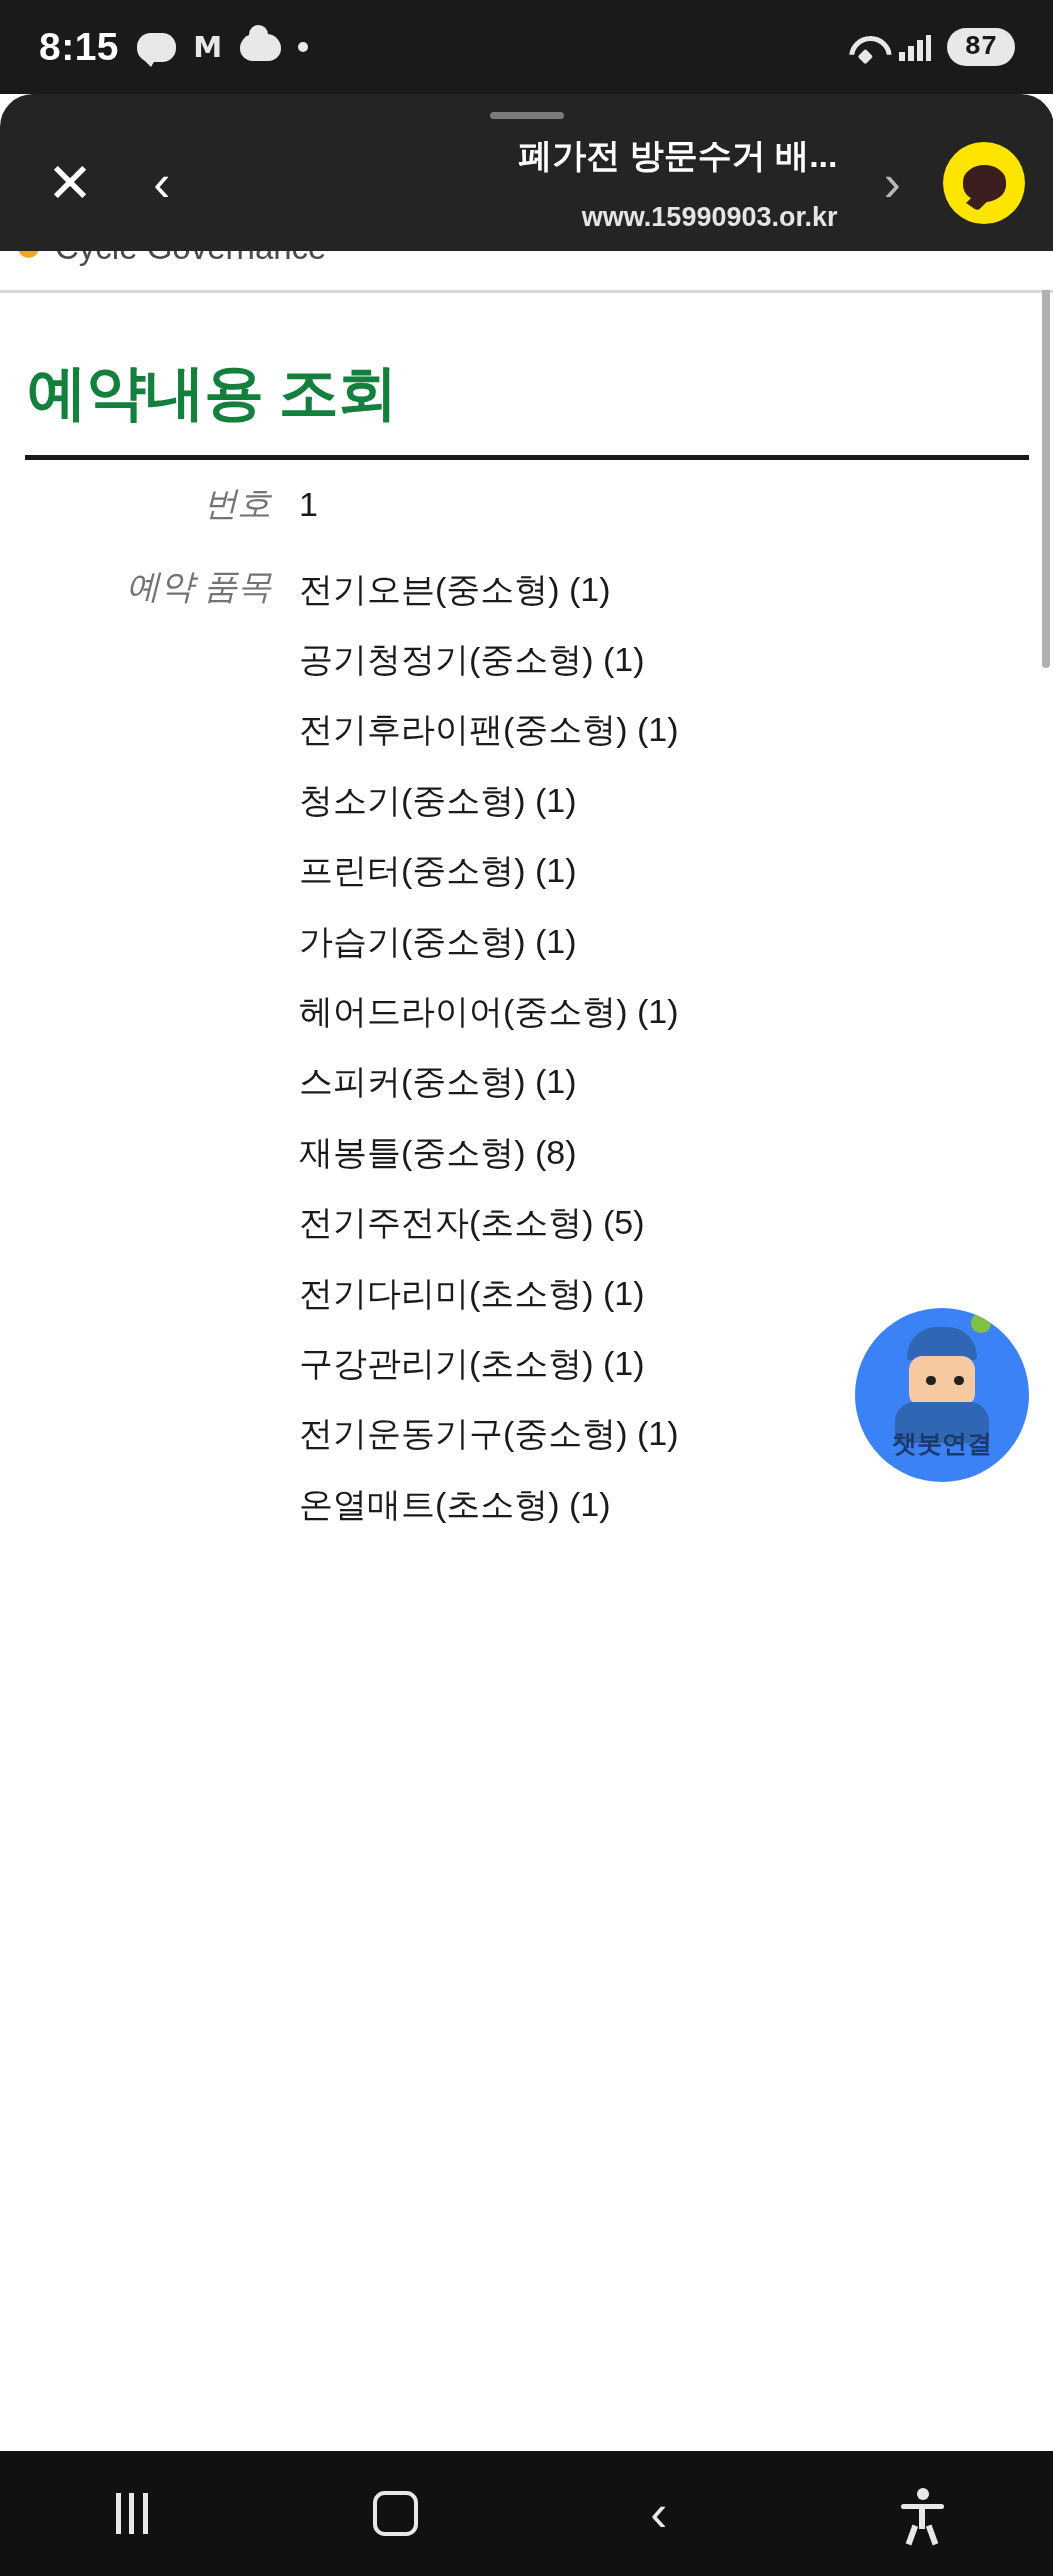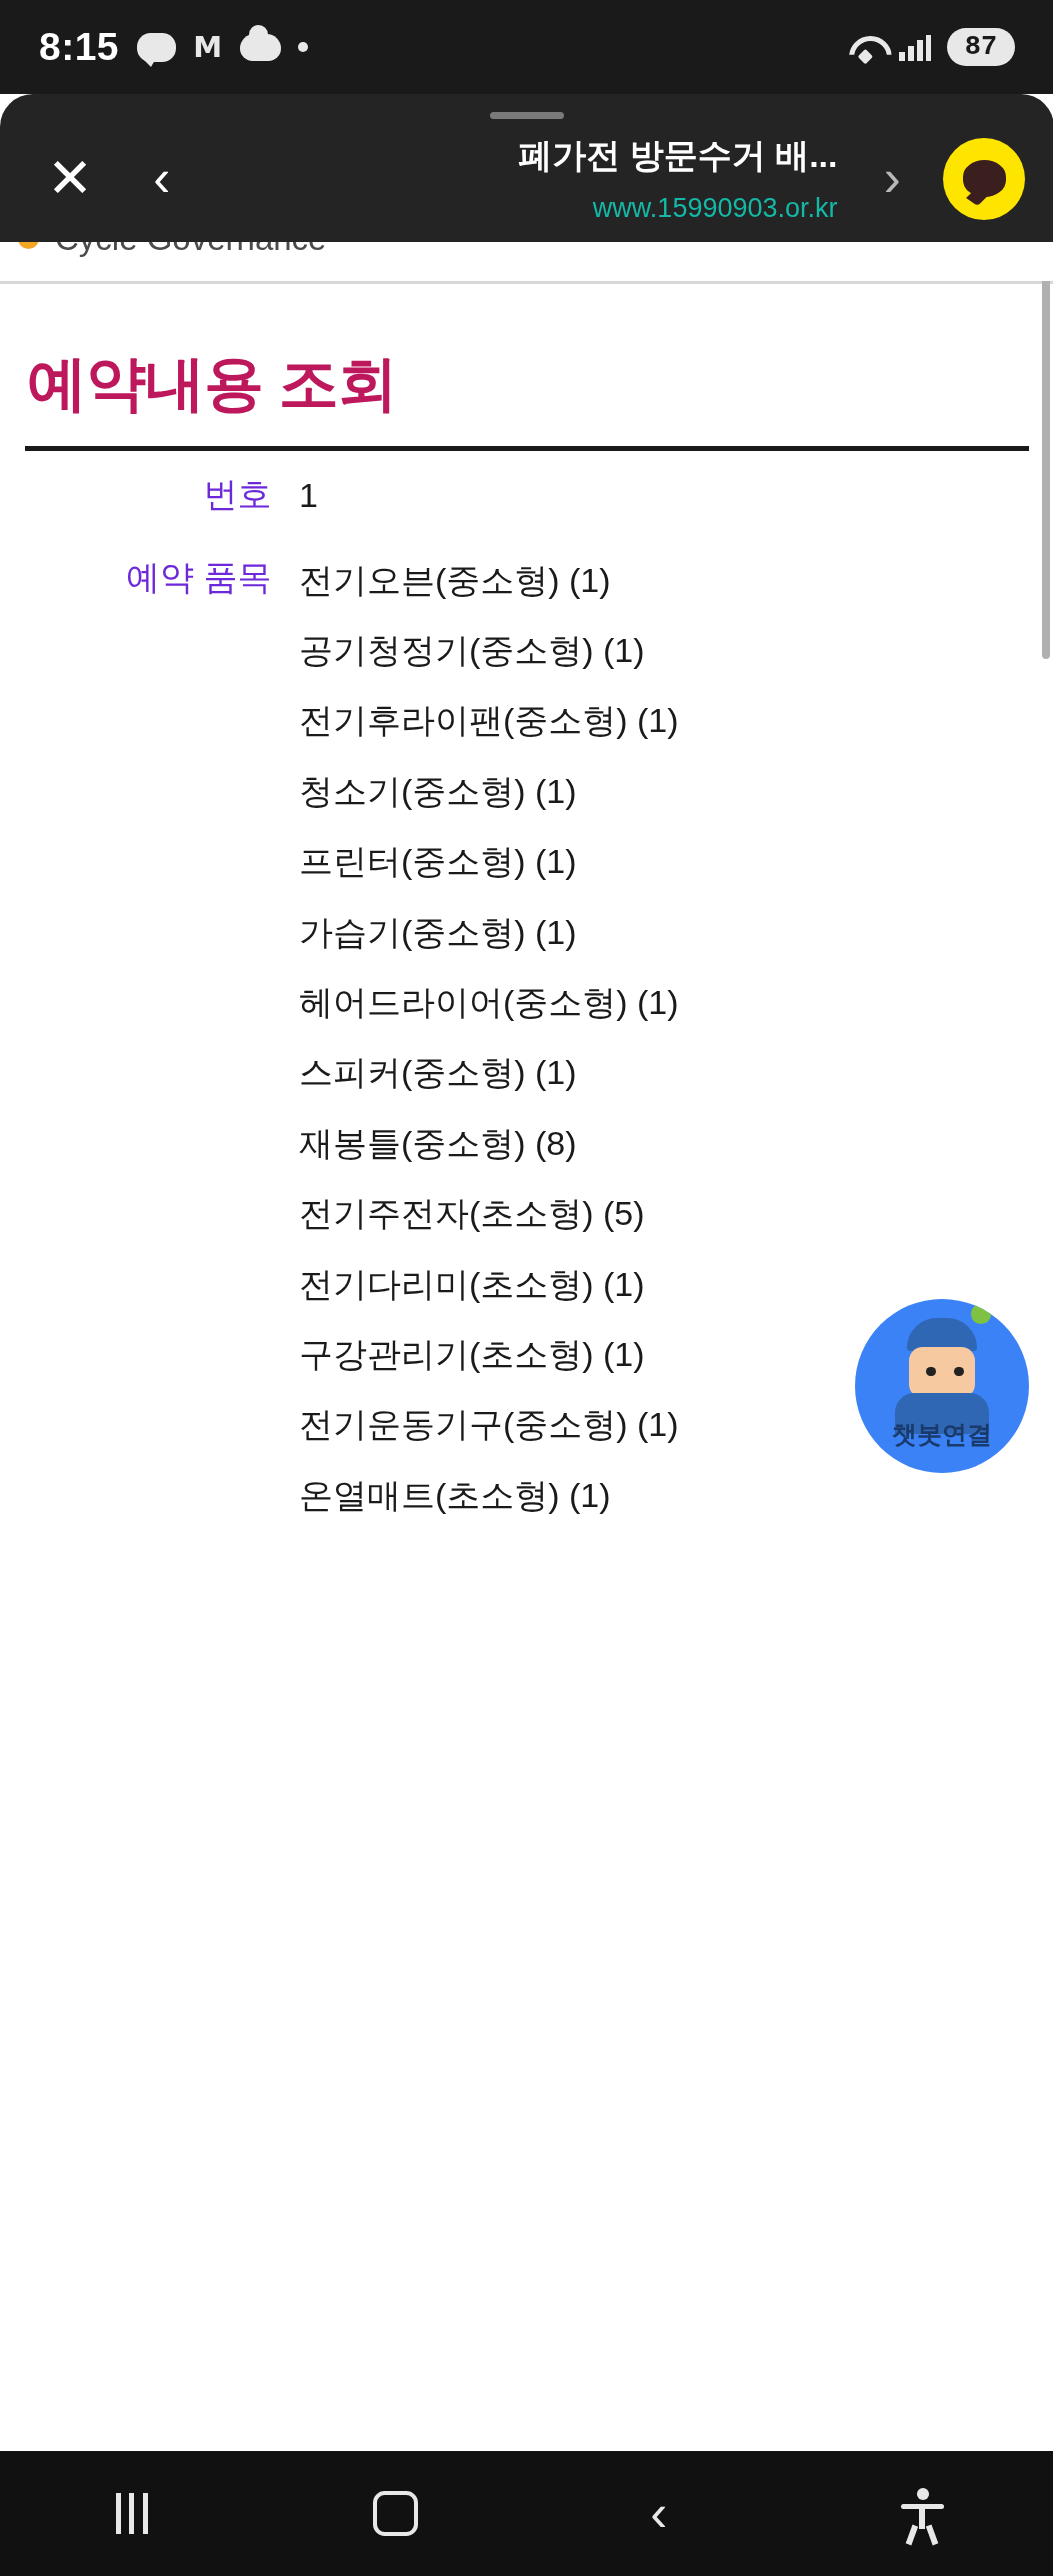--- a/index.html
+++ b/index.html
@@ -166,26 +166,27 @@
   }
   .bb-title {
     color: #ffffff;
     font-size: 34px;
     font-weight: bold;
     white-space: nowrap;
     overflow: hidden;
     text-overflow: ellipsis;
   }
   .bb-url {
-    color: #14b8a6;
+    color: #e5e5e5;
     font-size: 27px;
-    margin-top: 14px;
+    margin-top: 23px;
     white-space: nowrap;
     overflow: hidden;
     text-overflow: ellipsis;
+    font-weight: bold;
   }
   .kakao-btn {
     width: 82px; height: 82px;
     border-radius: 50%;
     background: #FEE500;
     display: flex;
     align-items: center;
     justify-content: center;
     flex: 0 0 auto;
   }
@@ -237,44 +238,45 @@
   }
   .sep-line {
     height: 2.9px;
     background: #d8d8d8;
     margin-top: 0;
   }
 
   h1.page-title {
     font-size: 60px;
     font-weight: bold;
-    color: #be185d;
+    color: #15803d;
     padding: 60px 27px 21.5px 27px;
     letter-spacing: -1px;
   }
   .title-rule {
     height: 4.9px;
     background: #1a1a1a;
     margin: 0 25px 0 25px;
   }
 
   table.info {
     width: 100%;
     border-collapse: collapse;
     margin-top: 3.9px;
   }
   table.info th {
     width: 293px;
     text-align: right;
     vertical-align: top;
     font-size: 34px;
     font-weight: normal;
-    color: #6d28d9;
+    color: #737373;
     padding: 17.6px 21.5px 17.6px 0;
     white-space: nowrap;
+    font-style: italic;
   }
   table.info td {
     text-align: left;
     vertical-align: top;
     font-size: 34px;
     color: #1a1a1a;
     padding: 17.6px 23.4px 17.6px 5.9px;
     line-height: 1.38;
   }
   td.items div { padding: 2px 0 21.5px 0; }

